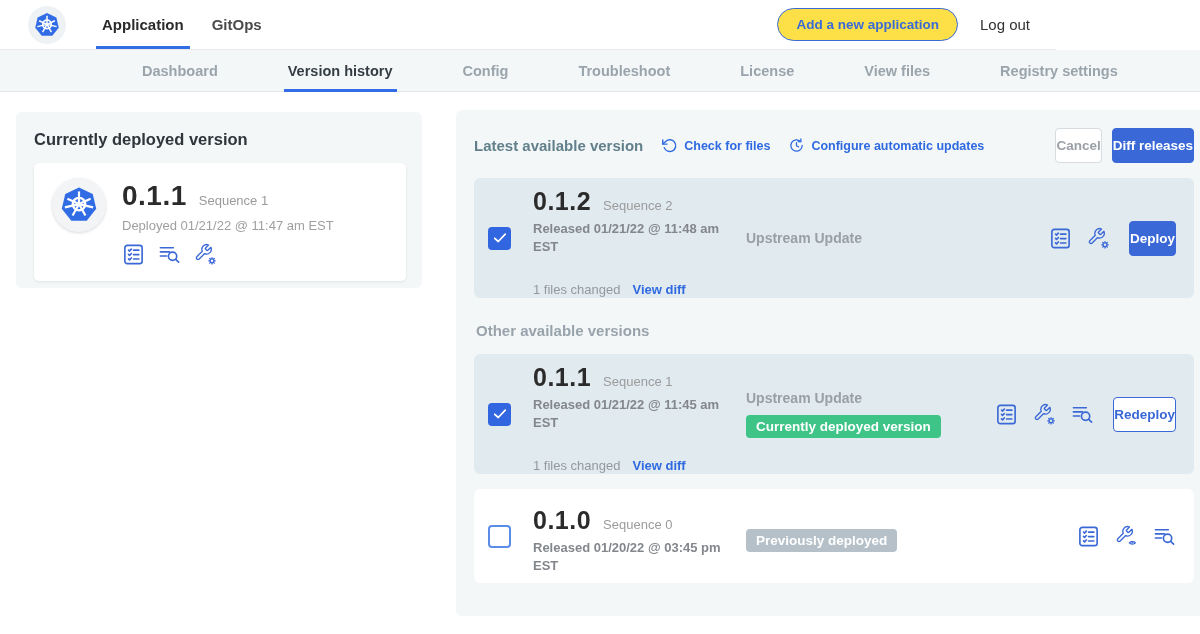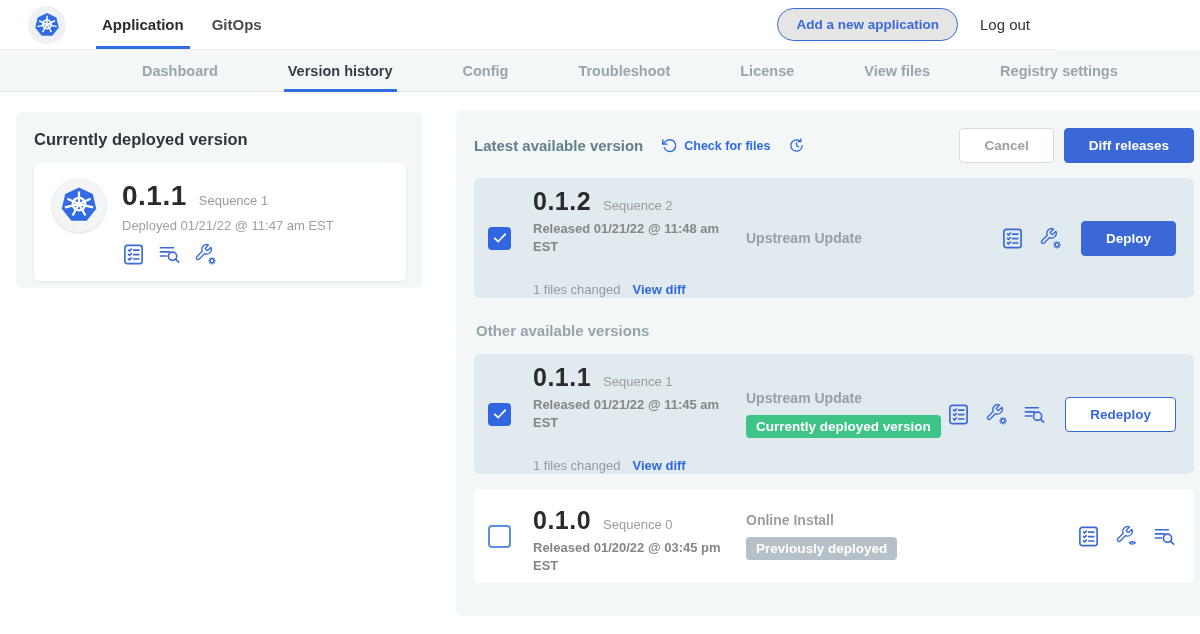--- a/index.html
+++ b/index.html
@@ -6,21 +6,21 @@
   html,body { width:1200px; height:634px; background:#ffffff; font-family:"Liberation Sans", sans-serif; overflow:hidden; }
 
   
   .header { position:absolute; top:0; left:0; width:1056px; height:50px; background:#fff; border-bottom:1px solid #e8eaec; display:flex; align-items:stretch; }
   .logo-wrap { width:38px; height:38px; margin:6px 22px 0 28px; border-radius:50%; background:#eef2f5; display:flex; align-items:center; justify-content:center; }
   .app-tabs { display:flex; }
   .app-tab { display:flex; align-items:center; padding:0 14px; font-size:15px; font-weight:700; color:#4a4a4a; cursor:pointer; position:relative; }
   .app-tab.active { color:#2b2b2b; }
   .app-tab.active::after { content:""; position:absolute; left:8px; right:8px; bottom:0; height:3px; background:#326de6; }
   .header-right { margin-left:auto; display:flex; align-items:center; padding-right:26px; gap:22px; }
-  .pill-btn { border:1.5px solid #3a6ad6; color:#3a6ad6; background:#e5e5e5; border-radius:18px; padding:8px 18px; font-size:13.5px; font-weight:700; cursor:pointer; font-family:inherit; }
+  .pill-btn { border:1.5px solid #3a6ad6; color:#3a6ad6; background:#fde047; border-radius:18px; padding:8px 18px; font-size:13.5px; font-weight:700; cursor:pointer; font-family:inherit; }
   .logout { font-size:15px; color:#323232; font-weight:500; cursor:pointer; }
 
   
   .subnav { position:absolute; top:50px; left:0; width:1200px; height:42px; background:#f4f7f8; border-bottom:1px solid #e3e6e8; display:flex; align-items:stretch; padding-left:138px; }
   .subnav-item { display:flex; align-items:center; padding:0 4px; margin-right:62px; font-size:14.5px; font-weight:600; color:#9aa4ac; cursor:pointer; position:relative; white-space:nowrap; }
   .subnav-item.active { color:#353d44; }
   .subnav-item.active::after { content:""; position:absolute; left:0; right:0; bottom:-1px; height:3px; background:#326de6; }
 
   
   .deployed-panel { position:absolute; left:16px; top:112px; width:406px; height:176px; background:#f4f7f8; border-radius:6px; padding:18px 16px 16px 18px; }
@@ -36,21 +36,21 @@
   .act-icon { width:23px; height:23px; cursor:pointer; display:inline-flex; }
   .act-icon svg { width:100%; height:100%; }
 
   
   .available-panel { position:absolute; left:456px; top:110px; width:756px; height:506px; background:#f4f7f8; border-radius:6px; padding:18px; }
   .avail-header { display:flex; align-items:center; }
   .avail-title { font-size:15px; font-weight:700; color:#62808b; }
   .hdr-link { display:flex; align-items:center; gap:6px; color:#2f6ae0; font-size:12.5px; font-weight:700; cursor:pointer; margin-left:18px; }
   .hdr-link svg { width:17px; height:17px; }
   .hdr-actions { margin-left:auto; display:flex; gap:10px; }
-  .btn { border-radius:4px; font-size:13.5px; font-weight:700; padding:9px 24px; cursor:pointer; font-family:inherit; }
+  .btn { border-radius:4px; font-size:13.5px; font-weight:700; padding:9px 0; cursor:pointer; font-family:inherit; }
   .btn-cancel { background:#fff; border:1px solid #d6dce0; color:#9aa0a6; }
   .btn-primary { background:#3a68d6; border:1px solid #3a68d6; color:#fff; }
   .btn-outline { background:#fff; border:1px solid #3a68d6; color:#3a68d6; }
 
   .version-row { border-radius:6px; display:flex; align-items:center; padding:0 18px 0 14px; }
   .row-selected { background:#e0eaef; }
   .row-plain { background:#ffffff; }
   .row-h-lg { height:120px; margin-top:15px; }
   .row-h-sm { height:94px; margin-top:15px; }
 
@@ -205,20 +205,21 @@
     <span class="hdr-link">
       <svg viewBox="0 0 24 24">
           <use href="#i-refresh"></use>
         </svg>
       <span>Check for files</span>
     </span>
     <span class="hdr-link">
       <svg viewBox="0 0 24 24">
           <use href="#i-autoupdate"></use>
         </svg>
+      <span>Configure automatic updates</span>
     </span>
     <div class="hdr-actions">
       <button class="btn btn-cancel">Cancel</button>
       <button class="btn btn-primary">Diff releases</button>
     </div>
   </div>
 
   <div class="version-row row-selected row-h-lg">
     <div class="checkbox checked">
       <svg viewBox="0 0 24 24">
@@ -302,21 +303,20 @@
   <div class="version-row row-plain row-h-sm">
     <div class="checkbox unchecked"></div>
     <div class="row-verinfo">
       <div class="ver-line">
         <span class="ver-num">0.1.0</span>
         <span class="seq">Sequence 0</span>
       </div>
       <div class="released">Released 01/20/22 @ 03:45 pm EST</div>
     </div>
     <div class="row-source">
-      <div class="source-label">Online Install</div>
       <span class="badge badge-gray">Previously deployed</span>
     </div>
     <div class="row-actions">
       <span class="act-icon">
           <svg viewBox="0 0 24 24">
             <use href="#i-checklist"></use>
           </svg>
         </span>
       <span class="act-icon">
           <svg viewBox="0 0 24 24">

